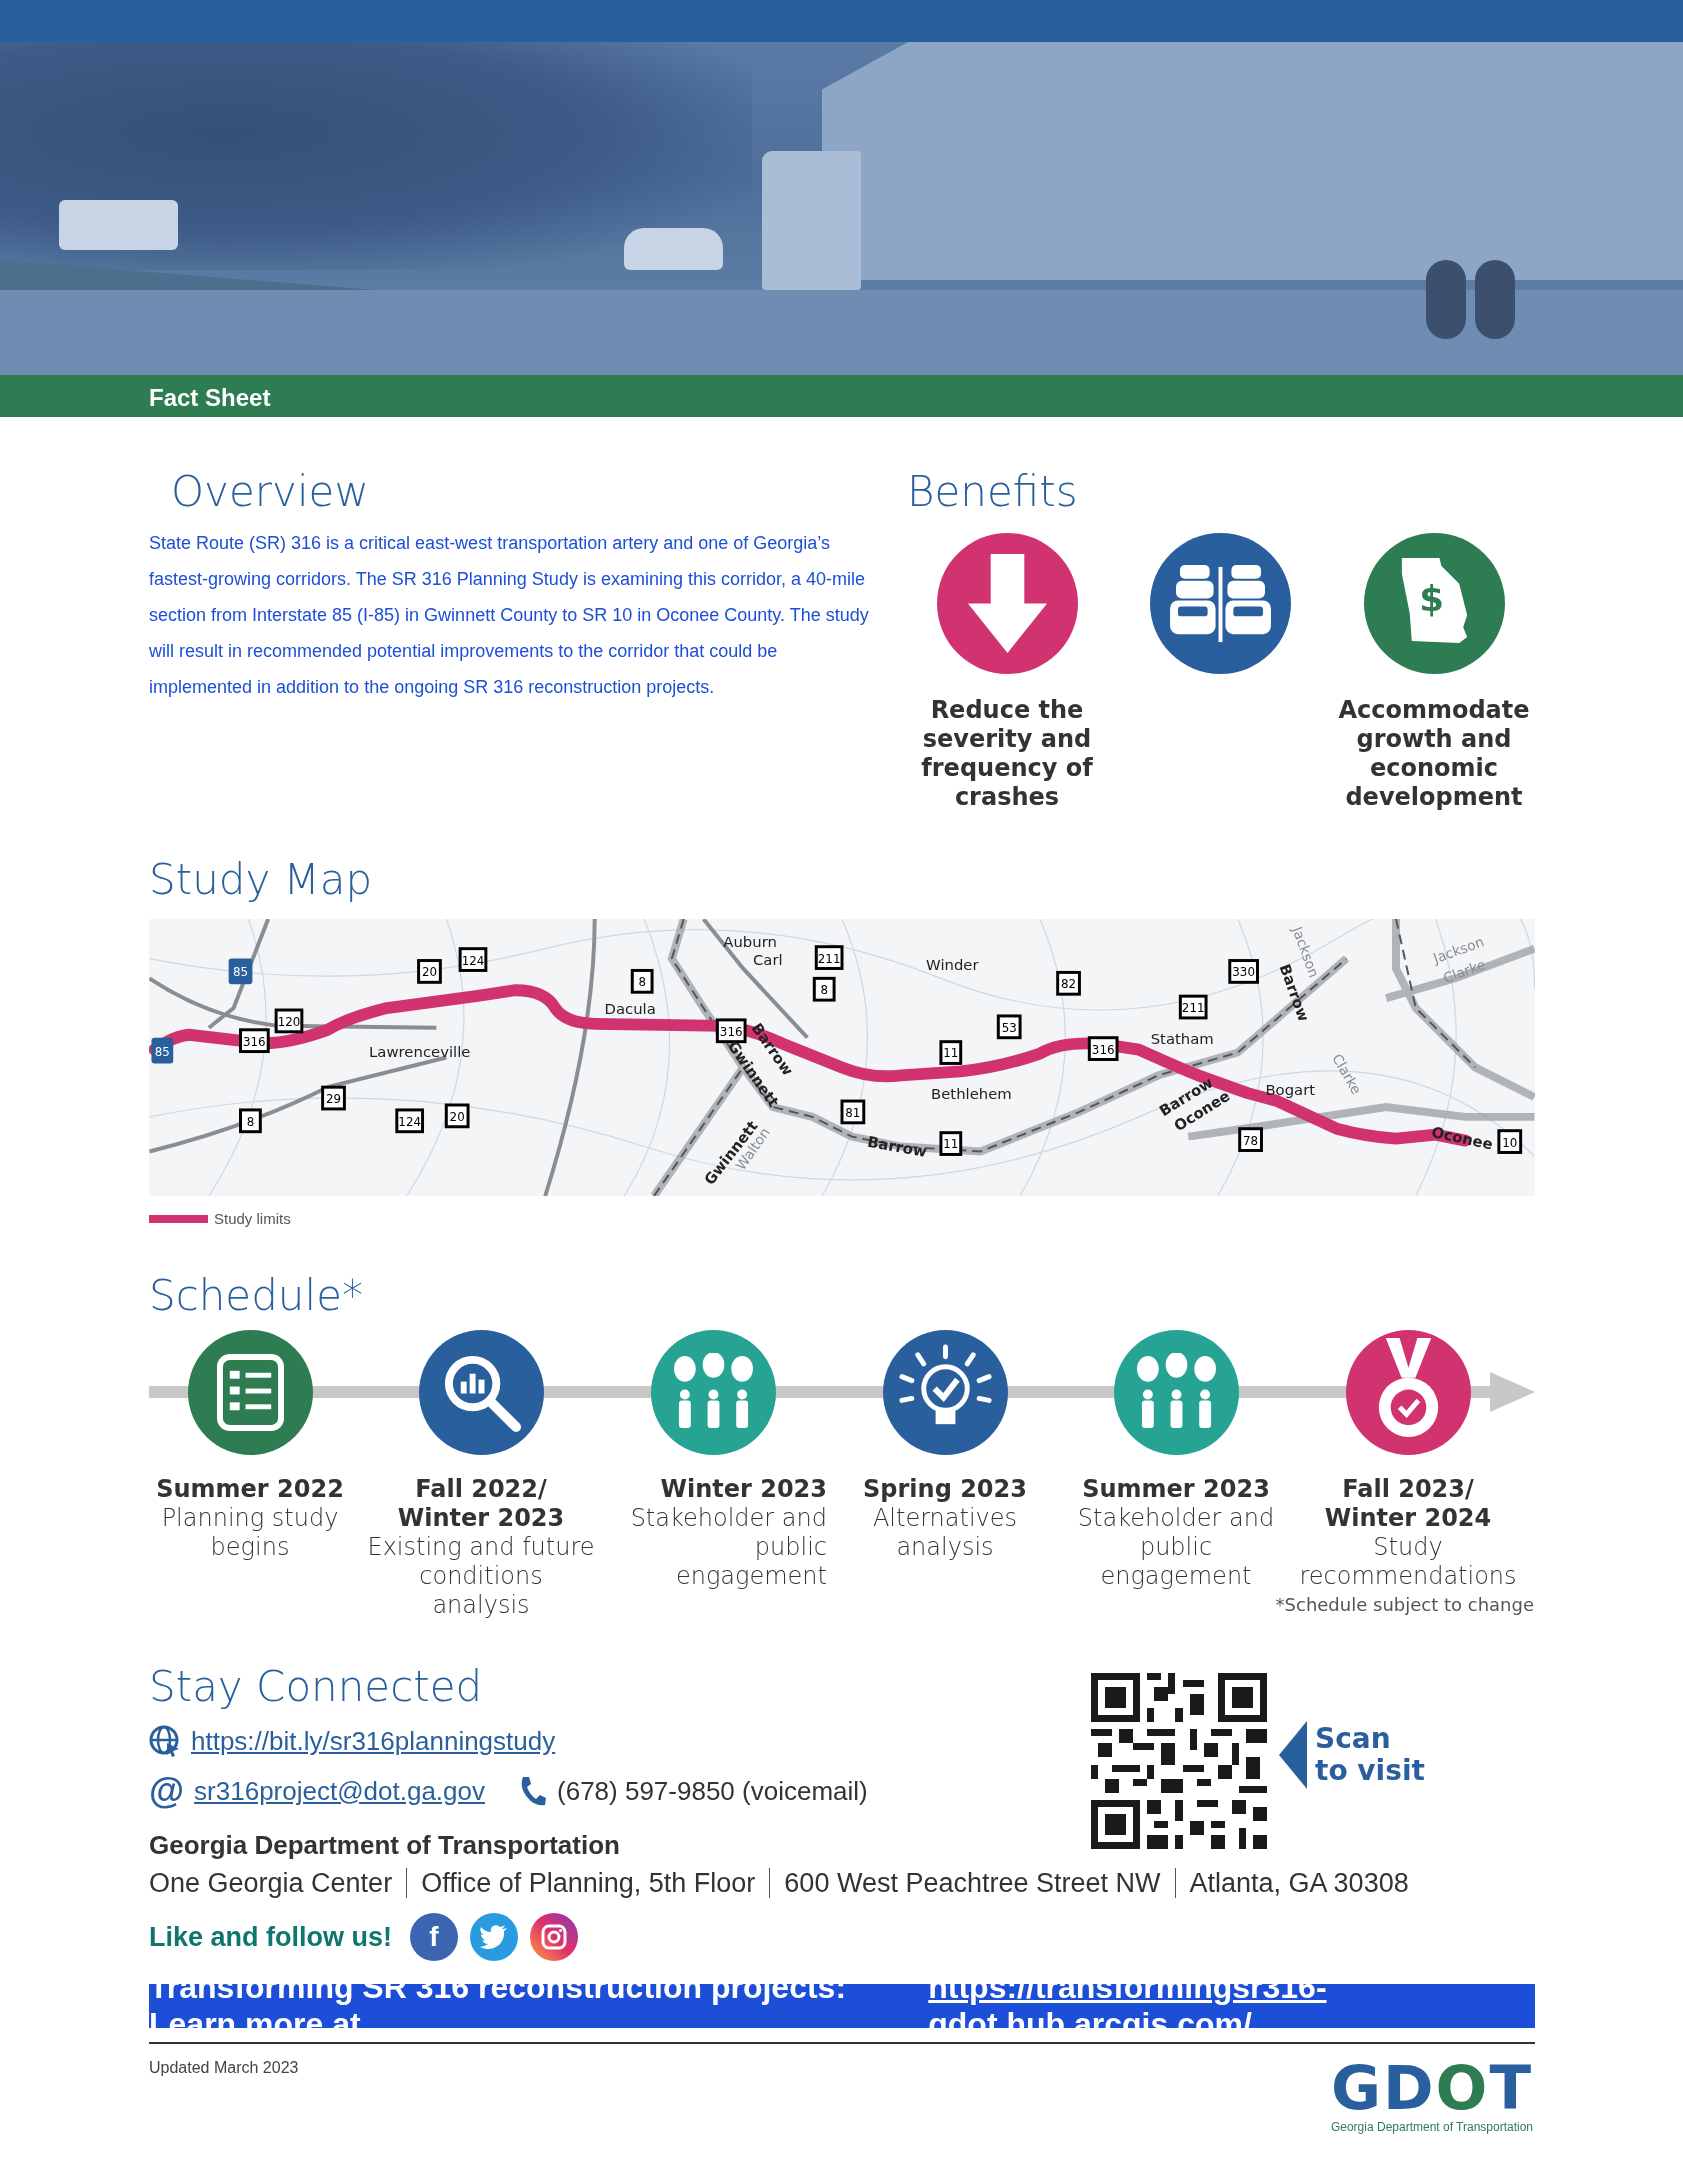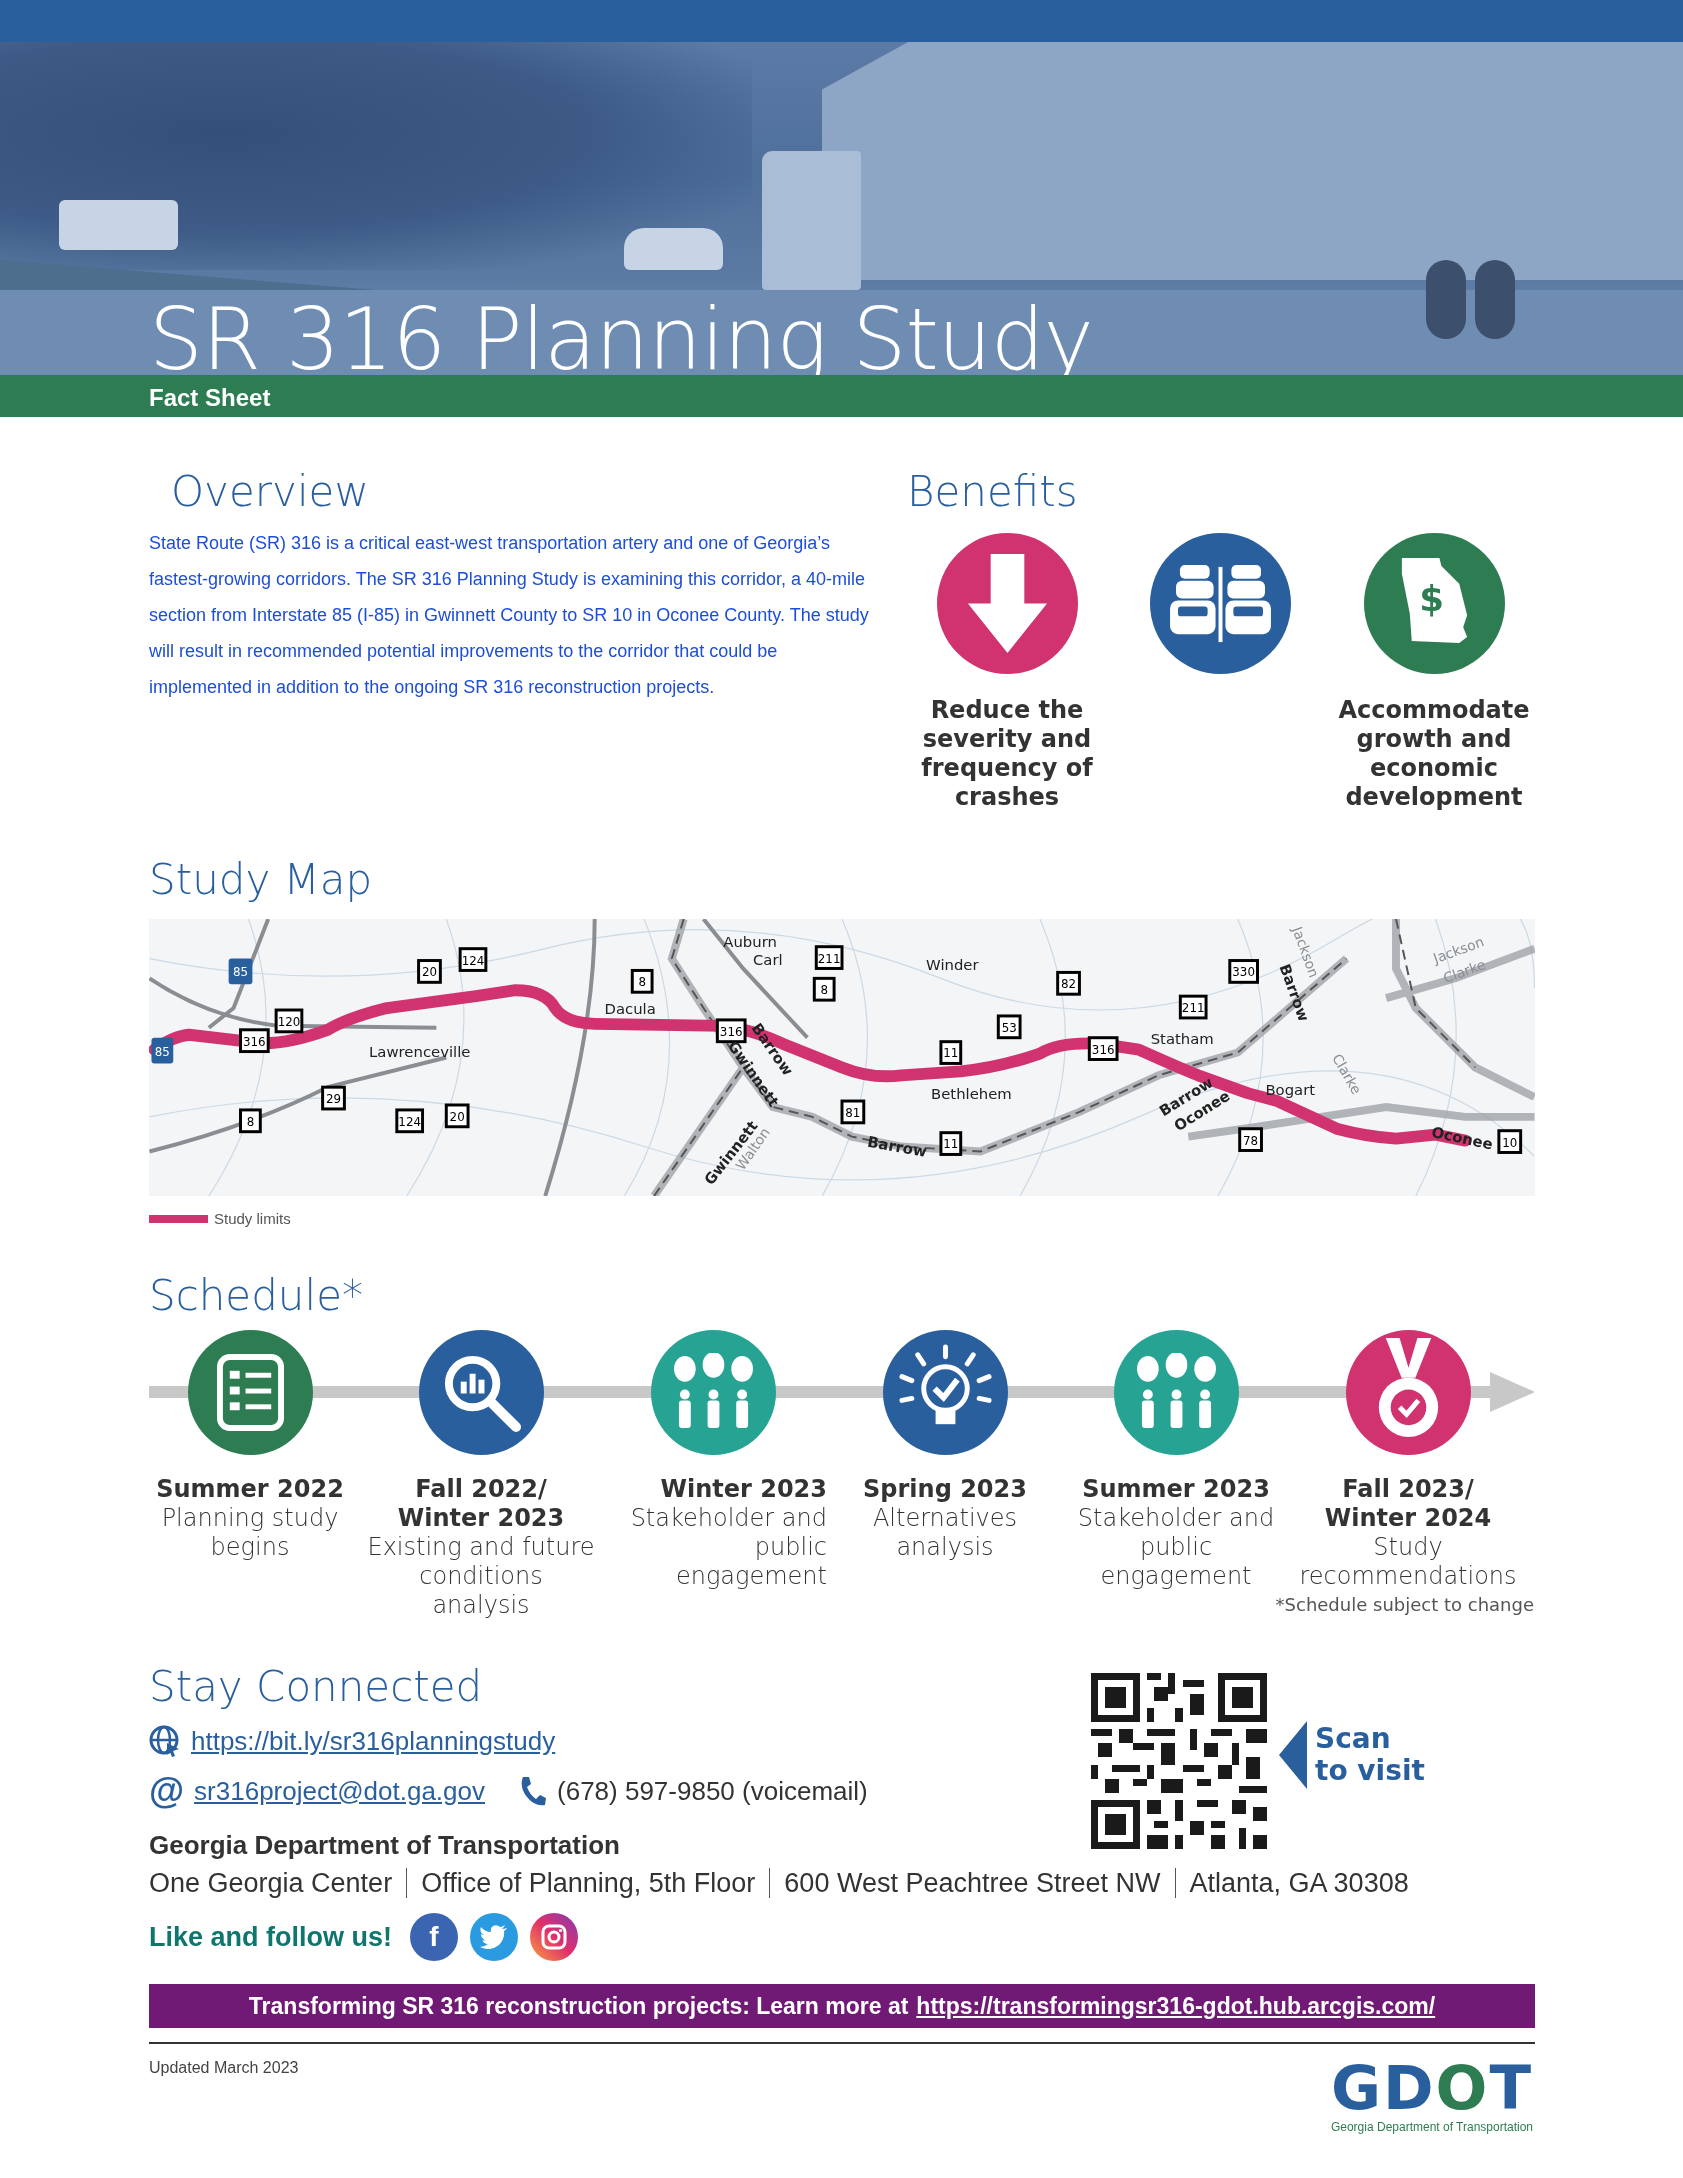--- a/index.html
+++ b/index.html
@@ -46,21 +46,21 @@
   .address .sep { display: inline-block; width: 1px; height: 30px; background: #555; margin: 0 14px; vertical-align: middle; }
   .follow { position: absolute; left: 149px; top: 1913px; display: flex; align-items: center; gap: 12px; }
   .follow .lbl { font-size: 27px; font-weight: bold; color: #0f766e; margin-right: 6px; }
   .social { width: 48px; height: 48px; border-radius: 50%; display: flex; align-items: center; justify-content: center; color: #fff; font-weight: bold; font-size: 28px; }
 
   .qr { position: absolute; left: 1091px; top: 1673px; width: 176px; height: 176px; }
   .scan { position: absolute; left: 1279px; top: 1721px; display: flex; align-items: center; gap: 8px; }
   .scan .tri { width: 0; height: 0; border-top: 34px solid transparent; border-bottom: 34px solid transparent; border-right: 28px solid #2a5f9e; }
   .scan .txt { font-size: 28px; font-weight: bold; color: #2a5f9e; line-height: 32px; font-family: "DejaVu Sans", sans-serif; }
 
-  .banner { position: absolute; left: 149px; top: 1984px; width: 1386px; height: 44px; background: #701a75; color: #fff; font-size: 23px; font-weight: bold; display: flex; align-items: center; justify-content: center; gap: 8px; }
+  .banner { position: absolute; left: 149px; top: 1984px; width: 1386px; height: 44px; background: #1d4ed8; color: #fff; font-size: 32px; font-weight: bold; display: flex; align-items: center; justify-content: center; gap: 8px; }
   .banner a { color: #fff; text-decoration: underline; }
   .rule { position: absolute; left: 149px; top: 2042px; width: 1386px; height: 2px; background: #333; }
   .updated { position: absolute; left: 149px; top: 2059px; font-size: 16px; color: #444; }
   .gdot { position: absolute; left: 1327px; top: 2057px; width: 210px; text-align: center; }
   .gdot .word { font-family: "DejaVu Sans", sans-serif; font-weight: bold; font-size: 61px; color: #2a5f9e; letter-spacing: 2px; line-height: 1; }
   .gdot .word .o { color: #2e7d52; }
   .gdot .sub { font-size: 12px; color: #2e7d52; margin-top: 2px; }
 </style>
 </head>
 <body>
@@ -69,21 +69,20 @@
 <div class="hero">
   <div class="trees"></div>
   <div class="grass"></div>
   <div class="road"></div>
   <div class="trailer"></div>
   <div class="cab"></div>
   <div class="wheel" style="left:1426px;top:218px;"></div>
   <div class="wheel" style="left:1475px;top:218px;"></div>
   <div class="pickup"></div>
   <div class="car"></div>
-  <div class="hero-title">SR 316 Planning Study</div>
 </div>
 <div class="greenband">
   <span>Fact Sheet</span>
 </div>
 
 <div class="h2" style="left:149px;top:471px;margin-left:22px;">Overview</div>
 <div class="overview-text">State Route (SR) 316 is a critical east-west transportation artery and one of Georgia’s fastest-growing corridors. The SR 316 Planning Study is examining this corridor, a 40-mile section from Interstate 85 (I-85) in Gwinnett County to SR 10 in Oconee County. The study will result in recommended potential improvements to the corridor that could be implemented in addition to the ongoing SR 316 reconstruction projects.</div>
 
 <div class="h2" style="left:907px;top:471px;">Benefits</div>
 <div class="benefit" style="left:898px;top:533px;">

